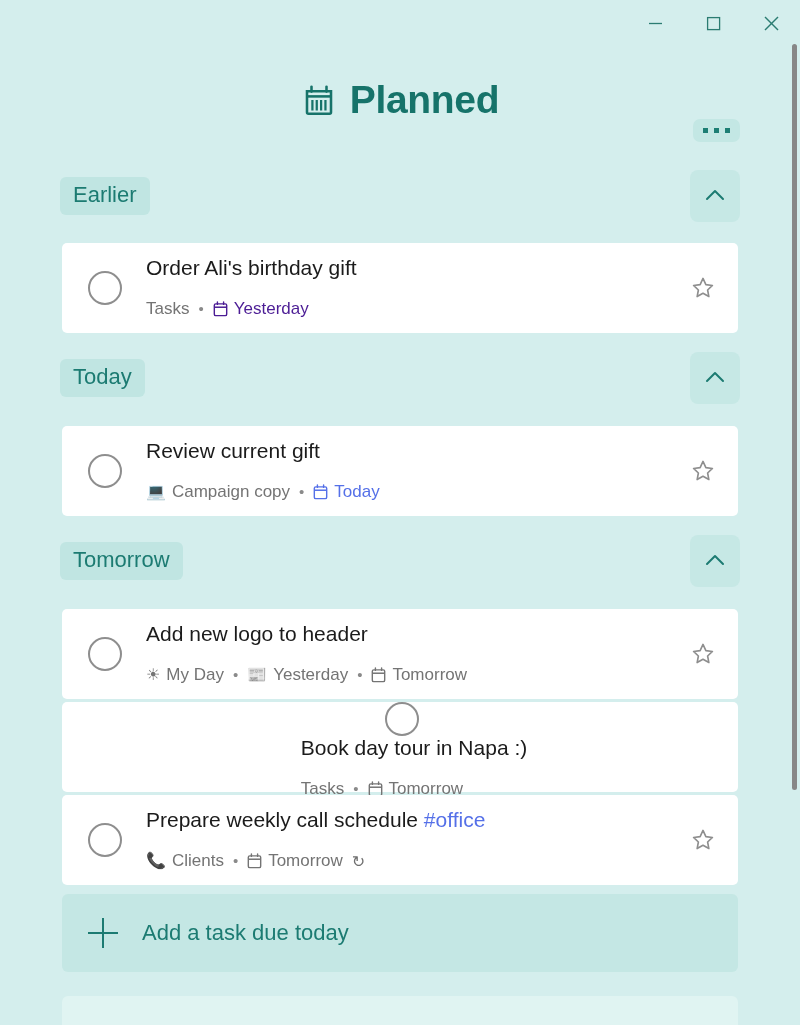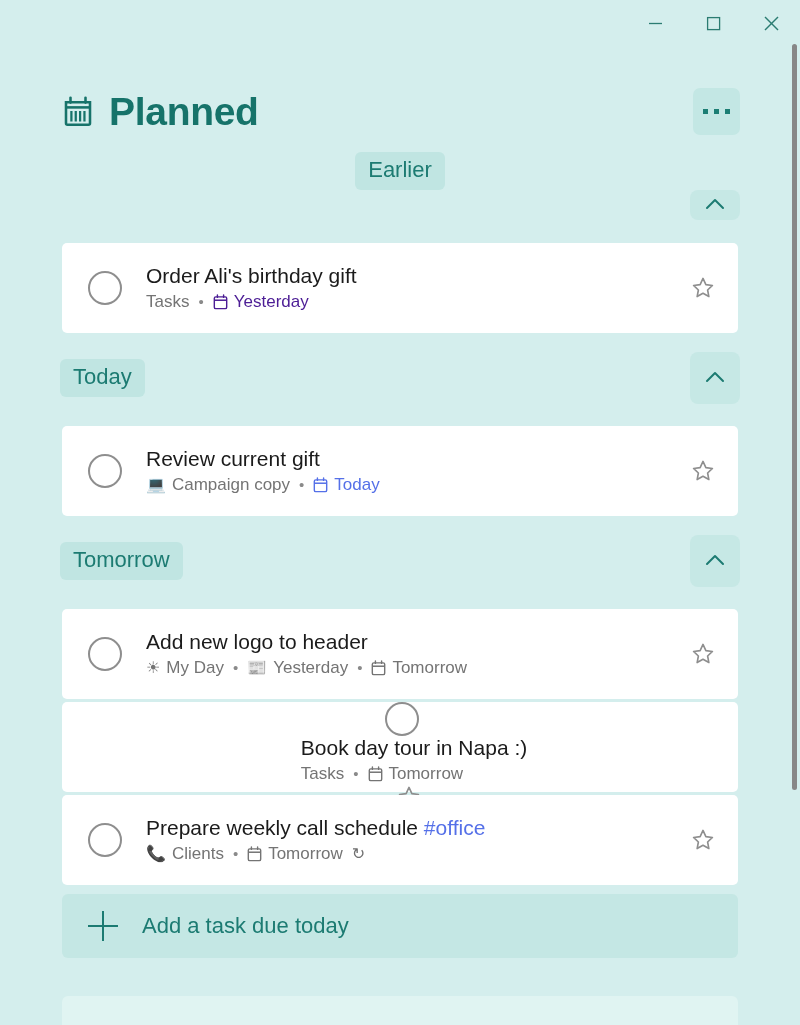--- a/index.html
+++ b/index.html
@@ -37,20 +37,21 @@
 
   
   .page-header {
     position: absolute;
     top: 80px;
     left: 60px;
     right: 60px;
     height: 62px;
     display: flex;
     align-items: center;
+    flex-direction: column;
   }
   .page-title {
     display: flex;
     align-items: center;
     gap: 13px;
     font-size: 39px;
     font-weight: bold;
     color: #16736a;
     letter-spacing: -0.3px;
     line-height: 1;
@@ -128,21 +129,21 @@
     min-width: 0;
   }
   .task-title {
     font-size: 21px;
     color: #1b1b1b;
     line-height: 1.18;
     white-space: nowrap;
   }
   .task-title .tag { color: #5570e8; }
   .task-meta {
-    margin-top: 3px;
+    margin-top: 18px;
     font-size: 17px;
     color: #747474;
     display: flex;
     align-items: center;
     white-space: nowrap;
     line-height: 1.2;
   }
   .task-meta .mi {
     display: inline-flex;
     align-items: center;
@@ -164,21 +165,21 @@
     color: #8e8e8e;
     display: flex;
     align-items: center;
   }
 
   
   .add-row {
     position: absolute;
     left: 62px;
     right: 62px;
-    height: 64px;
+    height: 78px;
     background: #c4e7e4;
     border-radius: 6px;
     display: flex;
     align-items: center;
     padding-left: 26px;
   }
   .add-plus {
     width: 30px; height: 30px;
     position: relative;
     flex: 0 0 30px;
@@ -261,21 +262,21 @@
     </svg>
     <span>Planned</span>
   </div>
   <div class="more-btn">
     <i></i>
     <i></i>
     <i></i>
   </div>
 </div>
 
-<div class="section-head" style="top:152px;flex-direction:column;">
+<div class="section-head" style="top:168px;">
   <span class="section-pill">Earlier</span>
   <div class="collapse-btn">
     <svg width="30" height="30" viewBox="0 0 30 30">
       <polyline points="7,18 15,10 23,18" fill="none" stroke="currentColor" stroke-width="2" stroke-linecap="round" stroke-linejoin="round"></polyline>
     </svg>
   </div>
 </div>
 
 <div class="task" style="top:243px;">
   <div class="check"></div>

